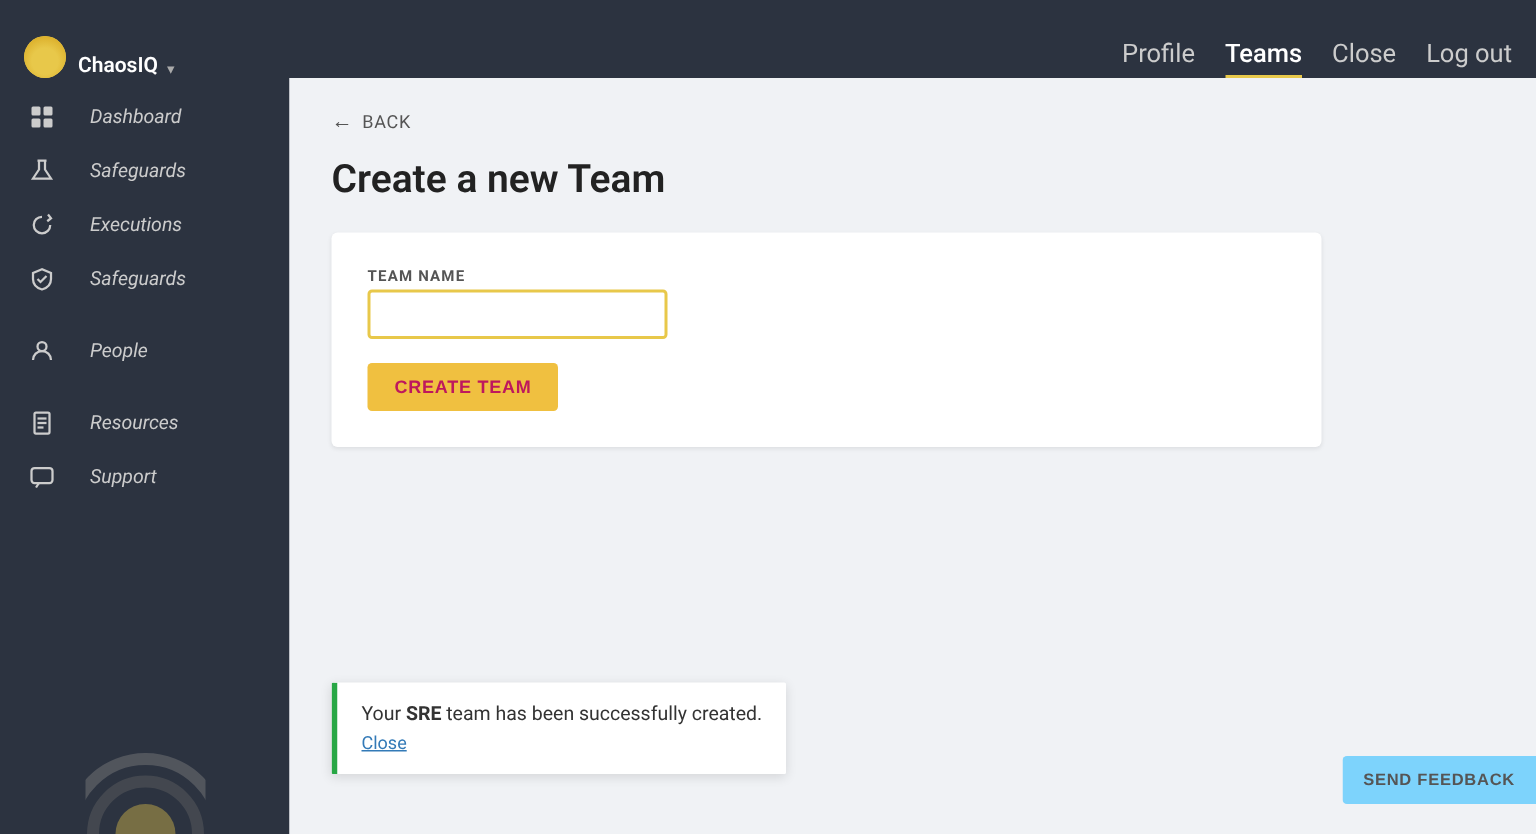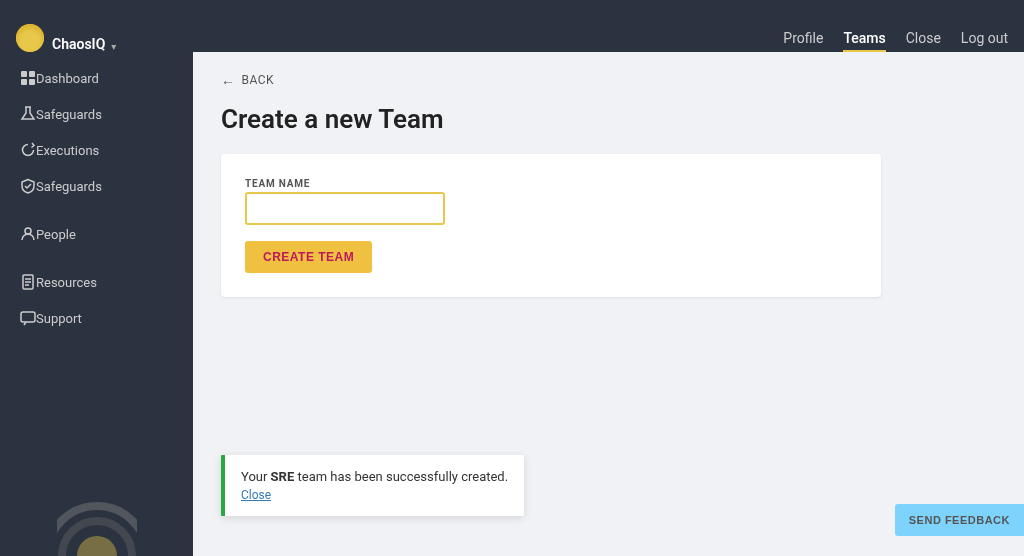--- a/index.html
+++ b/index.html
@@ -39,21 +39,21 @@
       color: #aaa;
       font-size: 10px;
       margin-right: auto;
     }
     .topnav-links {
       display: flex;
       gap: 20px;
     }
     .topnav-link {
       color: #ccc;
-      font-size: 14px;
+      font-size: 17px;
       text-decoration: none;
       cursor: pointer;
       padding: 4px 0;
       margin-top: 16px;
     }
     .topnav-link.active {
       color: #fff;
       border-bottom: 2px solid #e8c84a;
       font-weight: 500;
     }
@@ -71,26 +71,27 @@
       background: #2c3340;
       flex-shrink: 0;
       padding-top: 8px;
       display: flex;
       flex-direction: column;
       overflow: hidden;
     }
     .sidebar-item {
       display: flex;
       align-items: center;
-      gap: 0;
+      gap: 24px;
       padding: 10px 20px;
       color: #ccc;
       font-size: 13px;
       cursor: pointer;
       transition: background 0.15s;
+      font-style: italic;
     }
     .sidebar-icon {
       width: 16px; height: 16px;
       display: flex; align-items: center; justify-content: center;
       flex-shrink: 0;
     }
     .sidebar-divider {
       height: 12px;
     }
     .sidebar-bottom {

